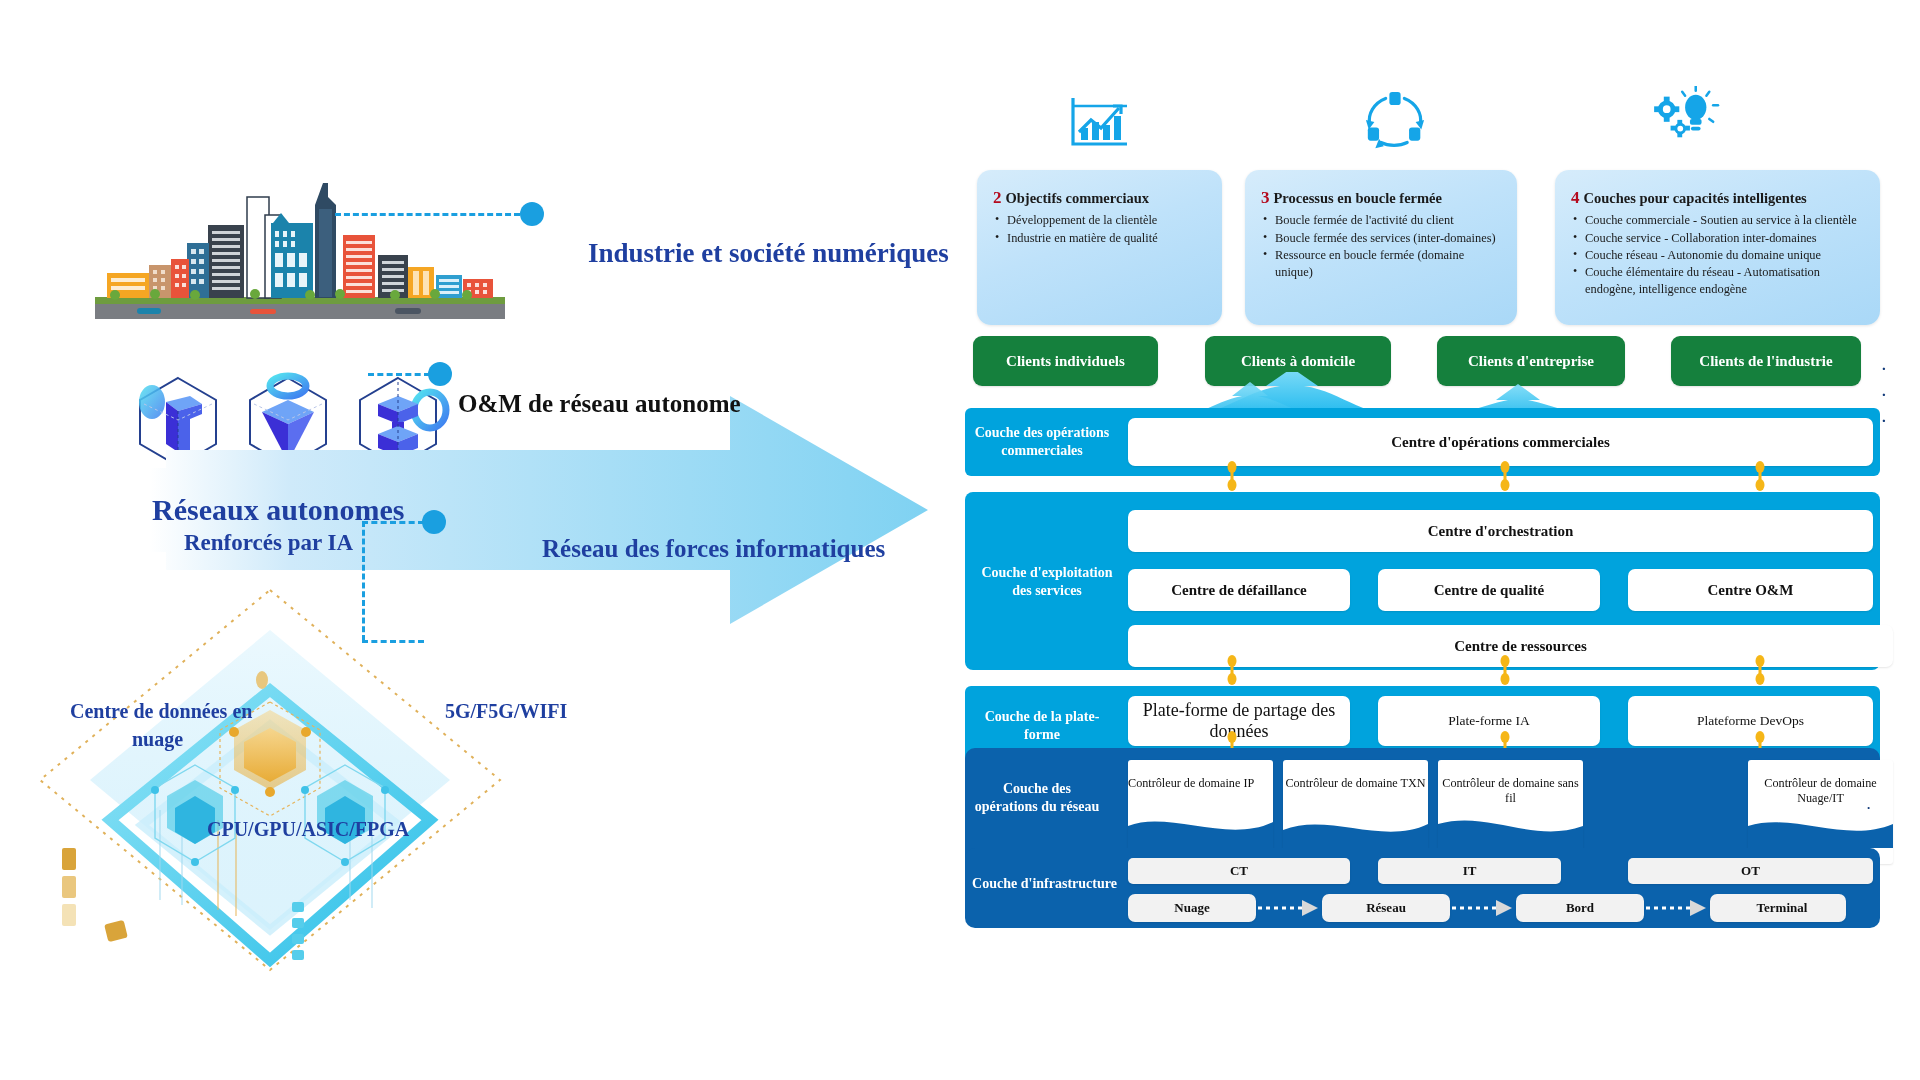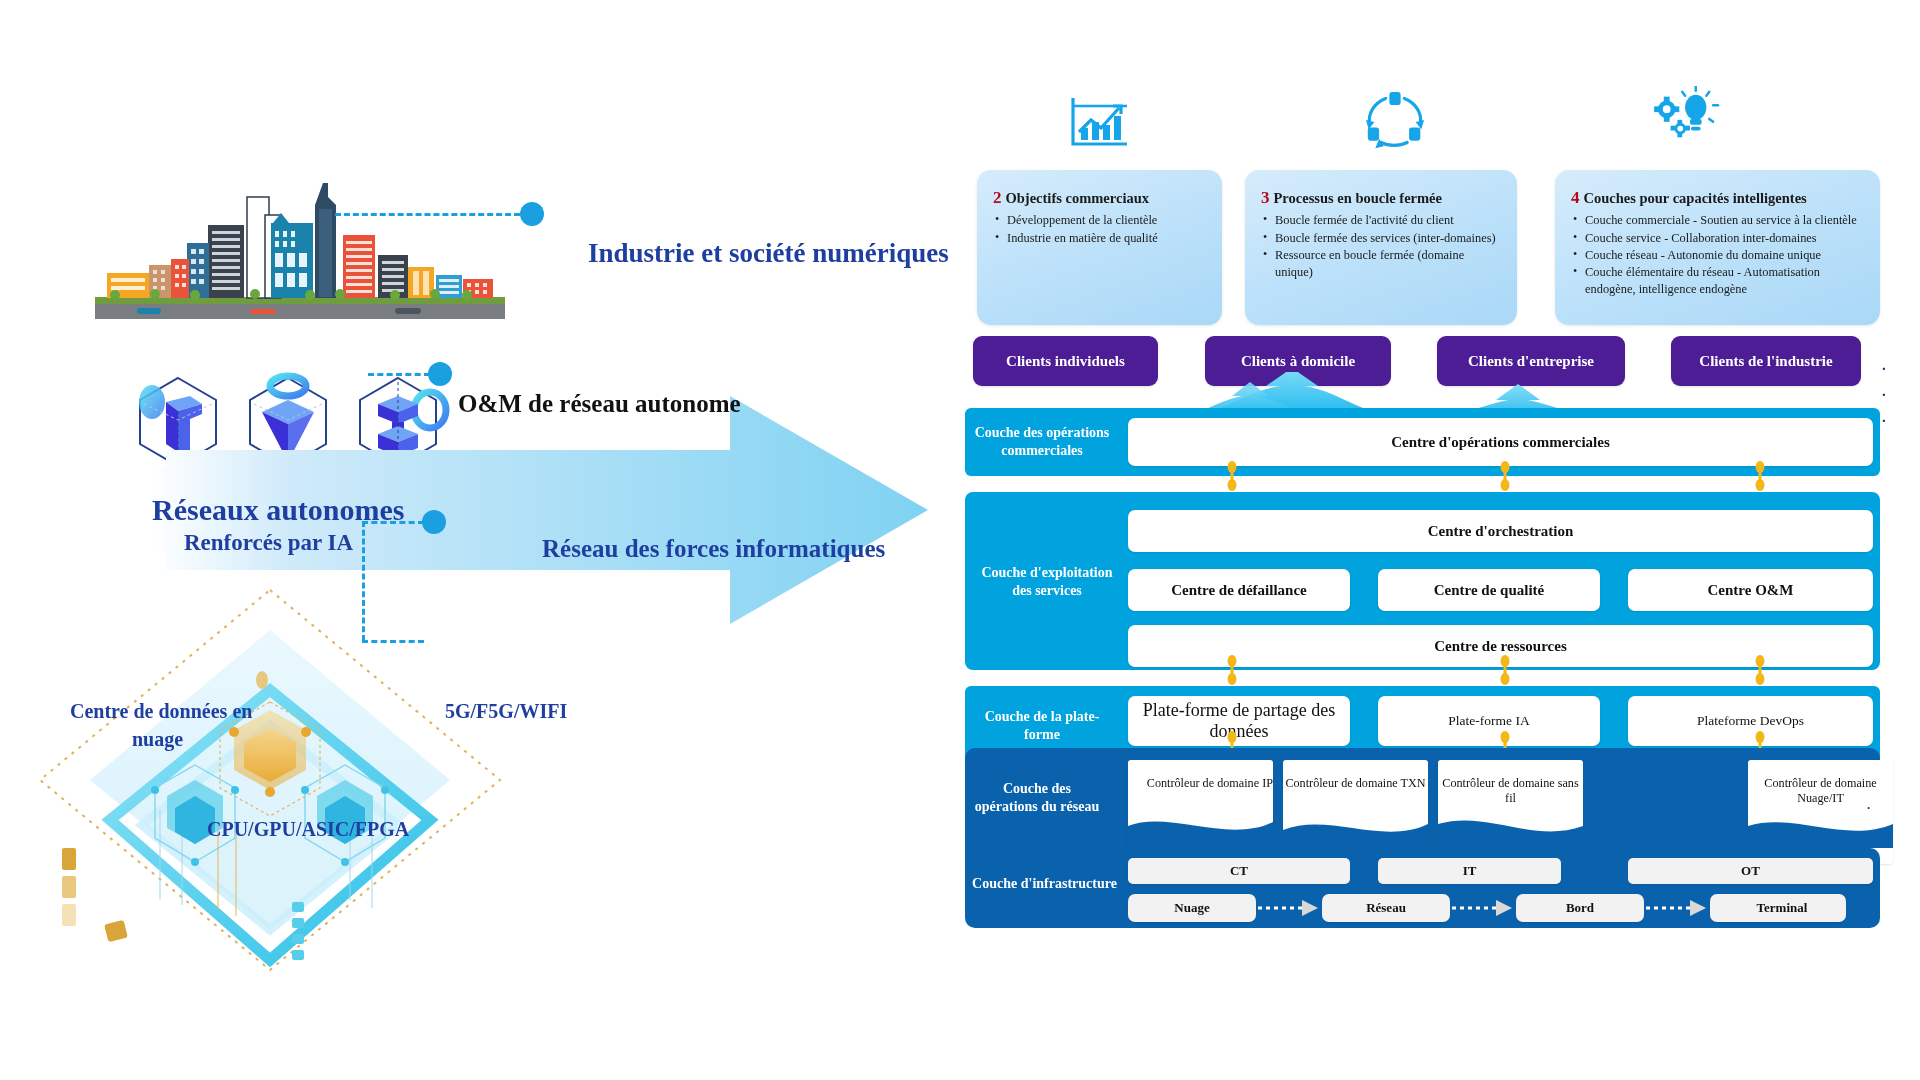--- a/index.html
+++ b/index.html
@@ -31,21 +31,21 @@
   .infocard{position:absolute;border-radius:14px;padding:18px 16px 2px 16px;
      box-sizing:border-box;color:#1a1a1a;
      background:linear-gradient(160deg,#d6ecfb 0%,#bfe2fa 45%,#a9d8f7 100%);
      box-shadow:0 1px 3px rgba(0,0,0,.10);}
   .infocard .hd{font-size:14.5px;font-weight:bold;margin:0 0 4px 0;line-height:1.2;}
   .infocard .hd .num{color:#b40a1e;font-size:17px;font-weight:bold;margin-right:4px;}
   .infocard ul{margin:0;padding:0;list-style:none;}
   .infocard li{font-size:12.4px;line-height:1.38;padding-left:14px;position:relative;}
   .infocard li:before{content:"\2022";position:absolute;left:2px;top:-1px;font-size:12px;}
 
-  .greenbtn{position:absolute;height:50px;border-radius:9px;background:#4c1d95;
+  .greenbtn{position:absolute;height:50px;border-radius:9px;background:#15803d;
      color:#fff;font-weight:bold;font-size:15px;display:flex;align-items:center;
      justify-content:center;box-shadow:0 1px 2px rgba(0,0,0,.12);}
 
   .dots-col{position:absolute;color:#123a7a;font-weight:bold;font-size:15px;
             line-height:26px;}
 
   .layer{position:absolute;box-sizing:border-box;}
   .layer-label{position:absolute;color:#ffffff;font-weight:bold;font-size:14px;
      text-align:center;line-height:1.25;}
   .cell{position:absolute;background:#ffffff;border-radius:7px;
@@ -489,21 +489,21 @@
       <rect x="3.5" y="8" width="3" height="14" fill="#f5b617"></rect>
   </svg>
 
   <div class="layer" style="left:965px;top:492px;width:915px;height:178px;background:#00a3dd;border-radius:8px;"></div>
   <div class="layer-label" style="left:972px;top:564px;width:150px;">Couche d'exploitation des services</div>
   <div class="cell" style="left:1128px;top:510px;width:745px;height:42px;">Centre d'orchestration</div>
 
   <div class="cell" style="left:1128px;top:569px;width:222px;height:42px;">Centre de défaillance</div>
   <div class="cell" style="left:1378px;top:569px;width:222px;height:42px;">Centre de qualité</div>
   <div class="cell" style="left:1628px;top:569px;width:245px;height:42px;">Centre O&amp;M</div>
-  <div class="cell" style="left:1128px;top:625px;width:745px;height:42px;">Centre de ressources</div>
+  <div class="cell" style="left:1128px;top:625px;width:745px;height:42px;padding-left:20px;">Centre de ressources</div>
 
   <svg class="connector" style="left:1227px;top:655px;" viewBox="0 0 10 30">
     <ellipse cx="5" cy="6" rx="4.5" ry="6" fill="#f5b617"></ellipse>
       <ellipse cx="5" cy="24" rx="4.5" ry="6" fill="#f5b617"></ellipse>
       <rect x="3.5" y="8" width="3" height="14" fill="#f5b617"></rect>
   </svg>
   <svg class="connector" style="left:1500px;top:655px;" viewBox="0 0 10 30">
     <ellipse cx="5" cy="6" rx="4.5" ry="6" fill="#f5b617"></ellipse>
       <ellipse cx="5" cy="24" rx="4.5" ry="6" fill="#f5b617"></ellipse>
       <rect x="3.5" y="8" width="3" height="14" fill="#f5b617"></rect>
@@ -535,21 +535,21 @@
       <ellipse cx="5" cy="24" rx="4.5" ry="6" fill="#f5b617"></ellipse>
       <rect x="3.5" y="8" width="3" height="14" fill="#f5b617"></rect>
   </svg>
 
   <div class="layer" style="left:965px;top:748px;width:915px;height:122px;background:#0b62ac;border-radius:10px;"></div>
   <div class="layer-label" style="left:972px;top:780px;width:130px;">Couche des opérations du réseau</div>
   <div class="cell small" style="left:1128px;top:760px;width:145px;height:88px;">
     <svg viewBox="0 0 145 88" style="position:absolute;left:0;top:0;width:145px;height:88px;">
       <path d="M0 66 C40 50 100 84 145 62 L145 88 L0 88 Z" fill="#0b62ac"></path>
     </svg>
-    <span style="position:relative;z-index:2;display:block;width:100%;text-align:right;">Contrôleur de domaine IP</span>
+    <span style="position:relative;z-index:2;display:block;width:100%;text-align:left;">Contrôleur de domaine IP</span>
   </div>
   <div class="cell small" style="left:1283px;top:760px;width:145px;height:88px;">
     <svg viewBox="0 0 145 88" style="position:absolute;left:0;top:0;width:145px;height:88px;">
       <path d="M0 70 C45 52 100 86 145 64 L145 88 L0 88 Z" fill="#0b62ac"></path>
     </svg>
     <span style="position:relative;z-index:2;display:block;width:100%;text-align:center;">Contrôleur de domaine TXN</span>
   </div>
   <div class="cell small" style="left:1438px;top:760px;width:145px;height:88px;">
     <svg viewBox="0 0 145 88" style="position:absolute;left:0;top:0;width:145px;height:88px;">
       <path d="M0 64 C50 50 95 84 145 66 L145 88 L0 88 Z" fill="#0b62ac"></path>

